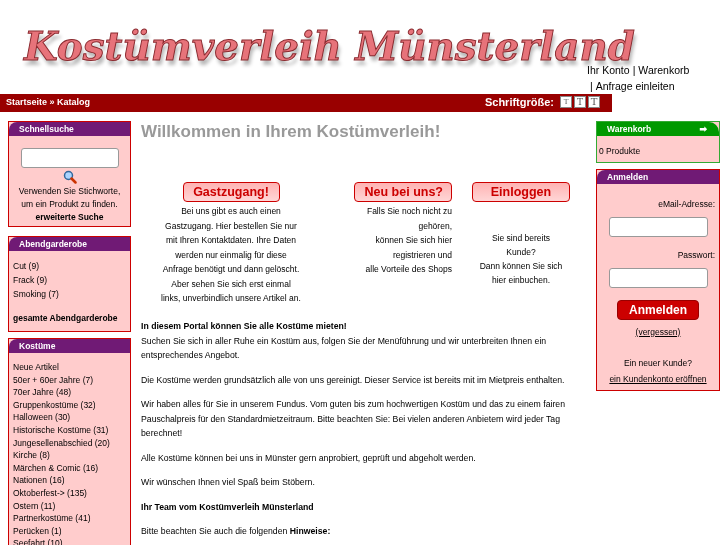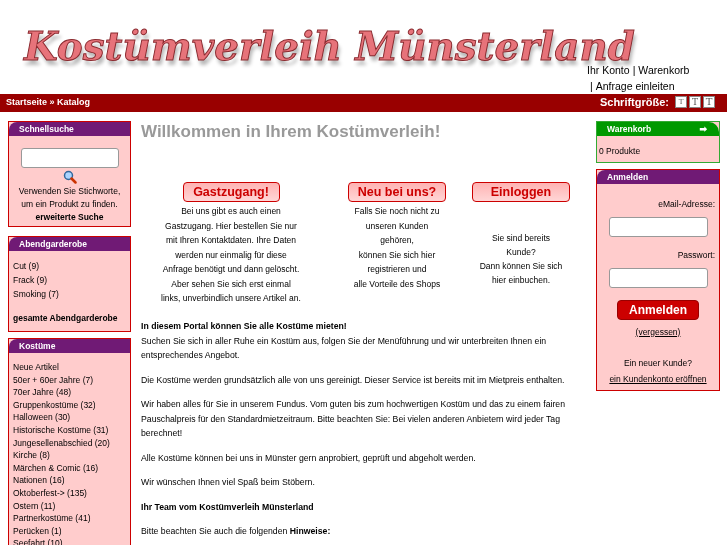--- a/index.html
+++ b/index.html
@@ -10,21 +10,21 @@
     
     #header { position: absolute; left: 0; top: 0; width: 727px; height: 94px; }
     #logo { position: absolute; left: 24px; top: 22px; font-family: "DejaVu Serif", serif; font-style: italic; font-weight: bold;
       font-size: 40px; color: #e7737a; letter-spacing: 0px;
       -webkit-text-stroke: 1px #8a2a2f;
       text-shadow: 2px 5px 4px rgba(0,0,0,0.28); white-space: nowrap; transform: scaleX(0.97); transform-origin: left; }
     #top-links { position: absolute; right: 0; top: 62px; width: 140px; font-size: 10.5px; line-height: 16px; color: #222; }
     #top-links .sep { color: #000; padding: 0 3px; }
 
     
-    #navbar { position: absolute; left: 0; top: 94px; width: 727px; height: 18px; background: #990000; color: #fff; }
+    #navbar { position: absolute; left: 0; top: 94px; width: 612px; height: 18px; background: #990000; color: #fff; }
     #breadcrumb { position: absolute; left: 6px; top: 3px; font-size: 9px; font-weight: bold; color: #fff; }
     #breadcrumb a { color: #fff; }
     #fontsize { position: absolute; right: 12px; top: 2px; font-size: 11px; font-weight: bold; color: #fff; display: flex; align-items: center; }
     #fontsize .tbtn { display: inline-block; width: 12px; height: 12px; background: #fff; border: 1px solid #888; margin-left: 2px;
       font-family: "DejaVu Serif", serif; font-size: 8px; color: #555; text-align: center; line-height: 10px; font-weight: normal; }
     #fontsize .label { margin-right: 4px; }
 
     
     .box { position: absolute; background: #ffcccc; border: 1px solid #cc0000; }
     .box-head { height: 14px; background: #701a75; color: #fff; font-weight: bold; font-size: 8.5px; padding: 2px 0 0 10px; border-top-left-radius: 8px; }
@@ -62,21 +62,21 @@
     #create-account { display: block; text-decoration: underline; margin-top: 3px; font-size: 8.5px; white-space: nowrap; }
 
     
     #main { position: absolute; left: 141px; top: 112px; width: 450px; }
     #welcome { position: absolute; left: 0; top: 10px; font-size: 17px; font-weight: bold; color: #999999; white-space: nowrap; }
     .promo { position: absolute; text-align: center; font-size: 8.5px; line-height: 14.5px; }
     .promo-btn { display: inline-block; height: 20px; border: 1px solid #cc0000; border-radius: 4px; background: linear-gradient(#ffb3b3, #ffd6d6);
       color: #cc0000; font-weight: bold; font-size: 12.5px; line-height: 18px; padding: 0 8px; margin-bottom: 2px; }
     #promo-guest { left: 0; top: 70px; width: 180px; }
     #promo-guest .promo-btn { width: 97px; }
-    #promo-new { left: 201px; top: 70px; width: 110px; }
+    #promo-new { left: 201px; top: 70px; width: 110px; text-align: right; }
     #promo-new .promo-btn { width: 98px; }
     #promo-login { left: 330px; top: 70px; width: 100px; }
     #promo-login .promo-btn { width: 98px; }
     #promo-login .text { margin-top: 27px; line-height: 14px; }
 
     #body-text { position: absolute; left: 0; top: 207px; width: 448px; font-size: 8.7px; line-height: 14.5px; }
     #body-text p { margin-bottom: 10px; }
     #body-text b { font-weight: bold; }
   </style>
 </head>
@@ -161,21 +161,20 @@
       <div>Anfrage benötigt und dann gelöscht.</div>
       <div>Aber sehen Sie sich erst einmal</div>
       <div>links, unverbindlich unsere Artikel an.</div>
     </div>
   </div>
 
   <div id="promo-new" class="promo">
     <a href="#" class="promo-btn">Neu bei uns?</a>
     <div class="text">
       <div>Falls Sie noch nicht zu</div>
-      <div>unseren Kunden</div>
       <div>gehören,</div>
       <div>können Sie sich hier</div>
       <div>registrieren und</div>
       <div>alle Vorteile des Shops</div>
     </div>
   </div>
 
   <div id="promo-login" class="promo">
     <a href="#" class="promo-btn">Einloggen</a>
     <div class="text">

